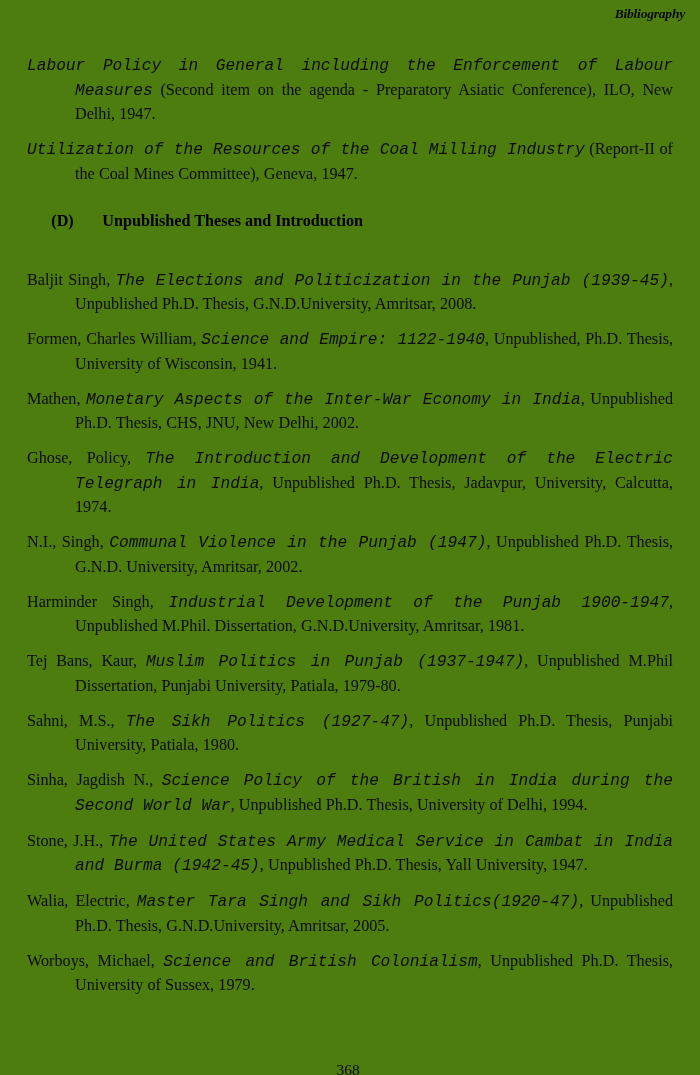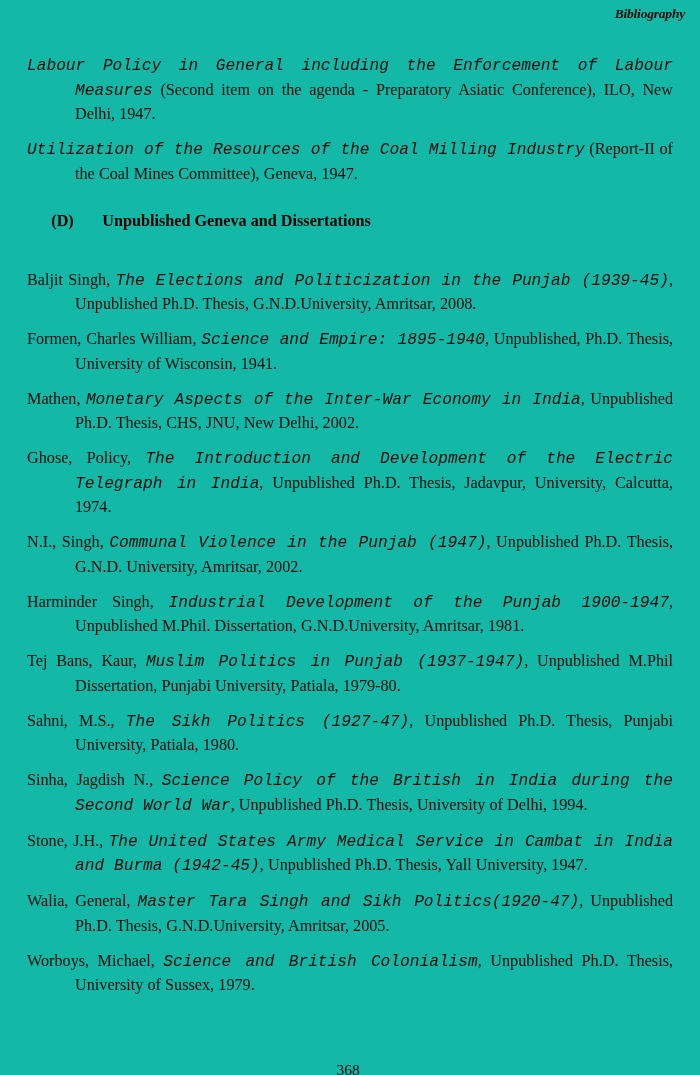--- a/index.html
+++ b/index.html
@@ -9,21 +9,21 @@
     background: #ffffff;
   }
   body {
     font-family: "Liberation Serif", "DejaVu Serif", serif;
     color: #000000;
   }
   .page {
     position: relative;
     width: 700px;
     height: 1075px;
-    background: #14b8a6;
+    background: #4d7c0f;
     overflow: hidden;
     box-sizing: border-box;
   }
   .running-head {
     position: absolute;
     top: 6px;
     right: 15px;
     font-family: "Liberation Serif", "DejaVu Serif", serif;
     font-weight: bold;
     font-style: italic;
@@ -89,35 +89,35 @@
   <div class="running-head">Bibliography</div>
 
   <div class="content">
 
     <div id="pre-entries">
         <p class="entry"><i>Labour Policy in General including the Enforcement of Labour Measures</i><span> (Second item on the agenda - Preparatory Asiatic Conference), ILO, New Delhi, 1947.</span></p>
         <p class="entry"><i>Utilization of the Resources of the Coal Milling Industry</i><span> (Report-II of the Coal Mines Committee), Geneva, 1947.</span></p>
       </div>
 
     <div class="section-heading">
-      <span class="label">(D)</span><span>Unpublished Geneva and Dissertations</span>
+      <span class="label">(D)</span><span>Unpublished Theses and Introduction</span>
     </div>
 
     <div id="entry-list">
         <p class="entry"><span>Baljit Singh, </span><i>The Elections and Politicization in the Punjab (1939-45)</i><span>, Unpublished Ph.D. Thesis, G.N.D.University, Amritsar, 2008.</span></p>
-        <p class="entry"><span>Formen, Charles William, </span><i>Science and Empire: 1895-1940</i><span>, Unpublished, Ph.D. Thesis, University of Wisconsin, 1941.</span></p>
+        <p class="entry"><span>Formen, Charles William, </span><i>Science and Empire: 1122-1940</i><span>, Unpublished, Ph.D. Thesis, University of Wisconsin, 1941.</span></p>
         <p class="entry"><span>Mathen, </span><i>Monetary Aspects of the Inter-War Economy in India</i><span>, Unpublished Ph.D. Thesis, CHS, JNU, New Delhi, 2002.</span></p>
         <p class="entry"><span>Ghose, Policy, </span><i>The Introduction and Development of the Electric Telegraph in India</i><span>, Unpublished Ph.D. Thesis, Jadavpur, University, Calcutta, 1974.</span></p>
         <p class="entry"><span>N.I., Singh, </span><i>Communal Violence in the Punjab (1947)</i><span>, Unpublished Ph.D. Thesis, G.N.D. University, Amritsar, 2002.</span></p>
         <p class="entry"><span>Harminder Singh, </span><i>Industrial Development of the Punjab 1900-1947</i><span>, Unpublished M.Phil. Dissertation, G.N.D.University, Amritsar, 1981.</span></p>
         <p class="entry"><span>Tej Bans, Kaur, </span><i>Muslim Politics in Punjab (1937-1947)</i><span>, Unpublished M.Phil Dissertation, Punjabi University, Patiala, 1979-80.</span></p>
         <p class="entry"><span>Sahni, M.S., </span><i>The Sikh Politics (1927-47)</i><span>, Unpublished Ph.D. Thesis, Punjabi University, Patiala, 1980.</span></p>
         <p class="entry"><span>Sinha, Jagdish N., </span><i>Science Policy of the British in India during the Second World War</i><span>, Unpublished Ph.D. Thesis, University of Delhi, 1994.</span></p>
         <p class="entry"><span>Stone, J.H., </span><i>The United States Army Medical Service in Cambat in India and Burma (1942-45)</i><span>, Unpublished Ph.D. Thesis, Yall University, 1947.</span></p>
-        <p class="entry"><span>Walia, General, </span><i>Master Tara Singh and Sikh Politics(1920-47)</i><span>, Unpublished Ph.D. Thesis, G.N.D.University, Amritsar, 2005.</span></p>
+        <p class="entry"><span>Walia, Electric, </span><i>Master Tara Singh and Sikh Politics(1920-47)</i><span>, Unpublished Ph.D. Thesis, G.N.D.University, Amritsar, 2005.</span></p>
         <p class="entry"><span>Worboys, Michael, </span><i>Science and British Colonialism</i><span>, Unpublished Ph.D. Thesis, University of Sussex, 1979.</span></p>
       </div>
 
   </div>
 
   <div class="page-number">368</div>
 
 </div>
 
 </body></html>

